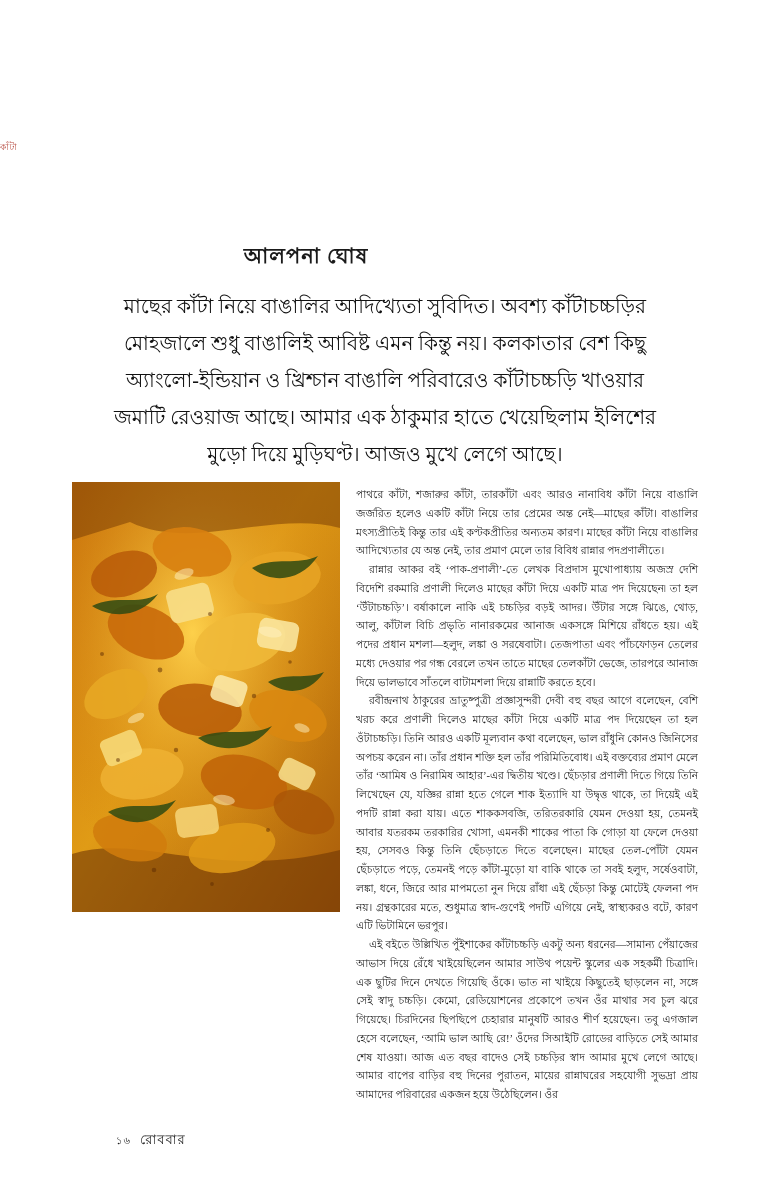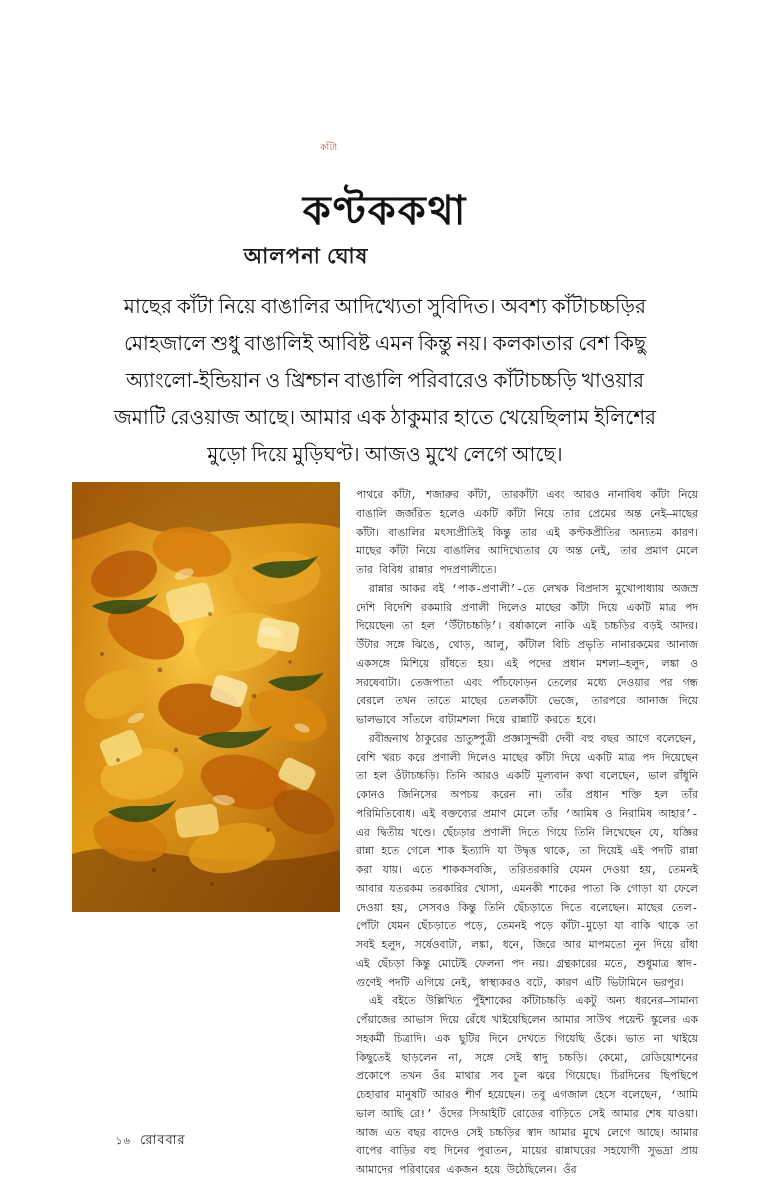--- a/index.html
+++ b/index.html
@@ -19,21 +19,21 @@
     inset: 0;
     background: #ffffff;
   }
 
   
   .kicker {
     position: absolute;
     top: 140px;
     left: 0;
     width: 658px;
-    text-align: center;
+    text-align: left;
     font-family: Liberation Mono, monospace;
     font-size: 9px;
     letter-spacing: 0.5px;
     color: #b5473c;
   }
   .headline {
     position: absolute;
     top: 160px;
     left: 0;
     width: 770px;
@@ -80,21 +80,21 @@
     background: #d8860f;
   }
   .photo svg { display: block; }
 
   
   .bodycol {
     position: absolute;
     top: 486px;
     left: 356px;
     width: 342px;
-    font-family: Liberation Mono, monospace;
+    font-family: Liberation Serif, serif;
     font-size: 10.6px;
     line-height: 1.77;
     color: #1b1b1b;
     text-align: justify;
   }
   .bodycol p {
     margin: 0;
     text-indent: 13px;
   }
   .bodycol p.first { text-indent: 0; }
@@ -112,21 +112,20 @@
   .folio .num { font-size: 10px; margin-left: 48px; }
   .folio .mast { font-size: 13px; margin-left: 5px; }
 </style>
 </head>
 <body>
 
 <div class="page">
 
   <div class="kicker">কাঁটা</div>
 
-  <h1 class="headline">কণ্টককথা</h1>
 
   <div class="byline">আলপনা ঘোষ</div>
 
   <div class="standfirst">মাছের কাঁটা নিয়ে বাঙালির আদিখ্যেতা সুবিদিত। অবশ্য কাঁটাচচ্চড়ির মোহজালে শুধু বাঙালিই আবিষ্ট এমন কিন্তু নয়। কলকাতার বেশ কিছু অ্যাংলো-ইন্ডিয়ান ও খ্রিশ্চান বাঙালি পরিবারেও কাঁটাচচ্চড়ি খাওয়ার জমাটি রেওয়াজ আছে। আমার এক ঠাকুমার হাতে খেয়েছিলাম ইলিশের মুড়ো দিয়ে মুড়িঘণ্ট। আজও মুখে লেগে আছে।</div>
 
   <div class="photo">
     <svg width="268" height="430" viewBox="0 0 268 430" xmlns="http://www.w3.org/2000/svg" aria-hidden="true">
       <defs>
         <linearGradient id="bg" x1="0" y1="0" x2="1" y2="1">
           <stop offset="0%" stop-color="#c9720c"></stop>

